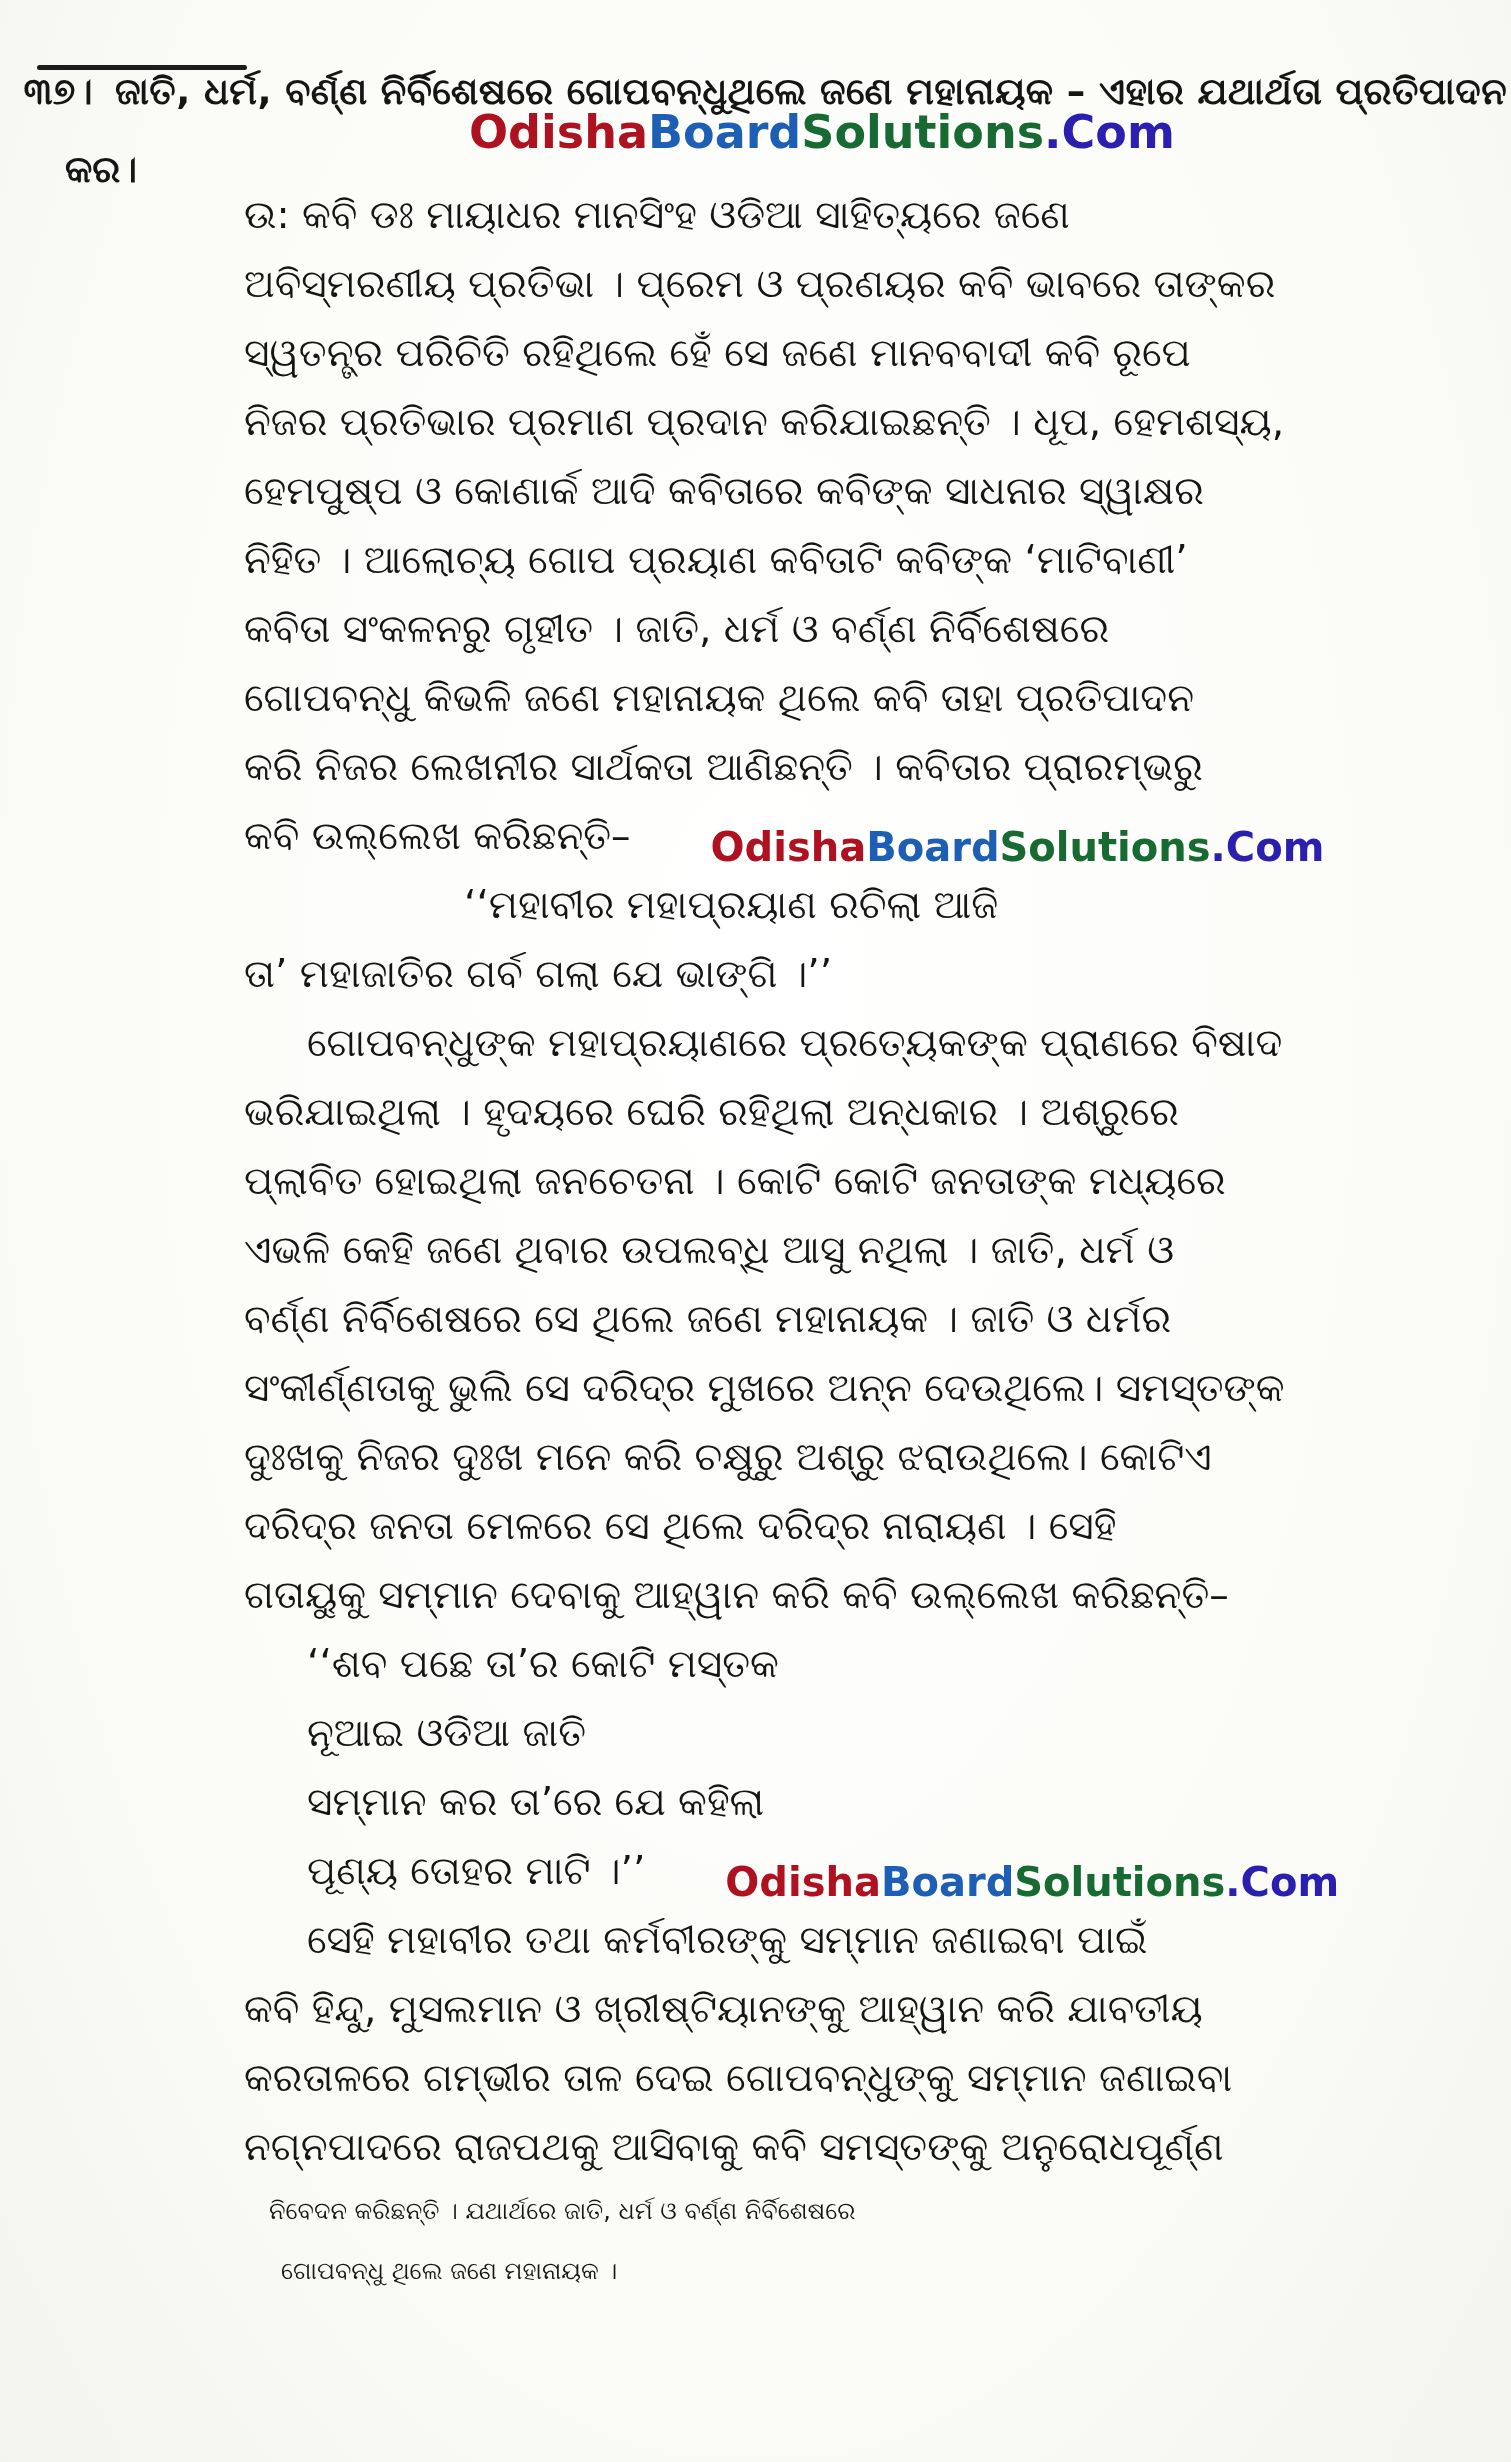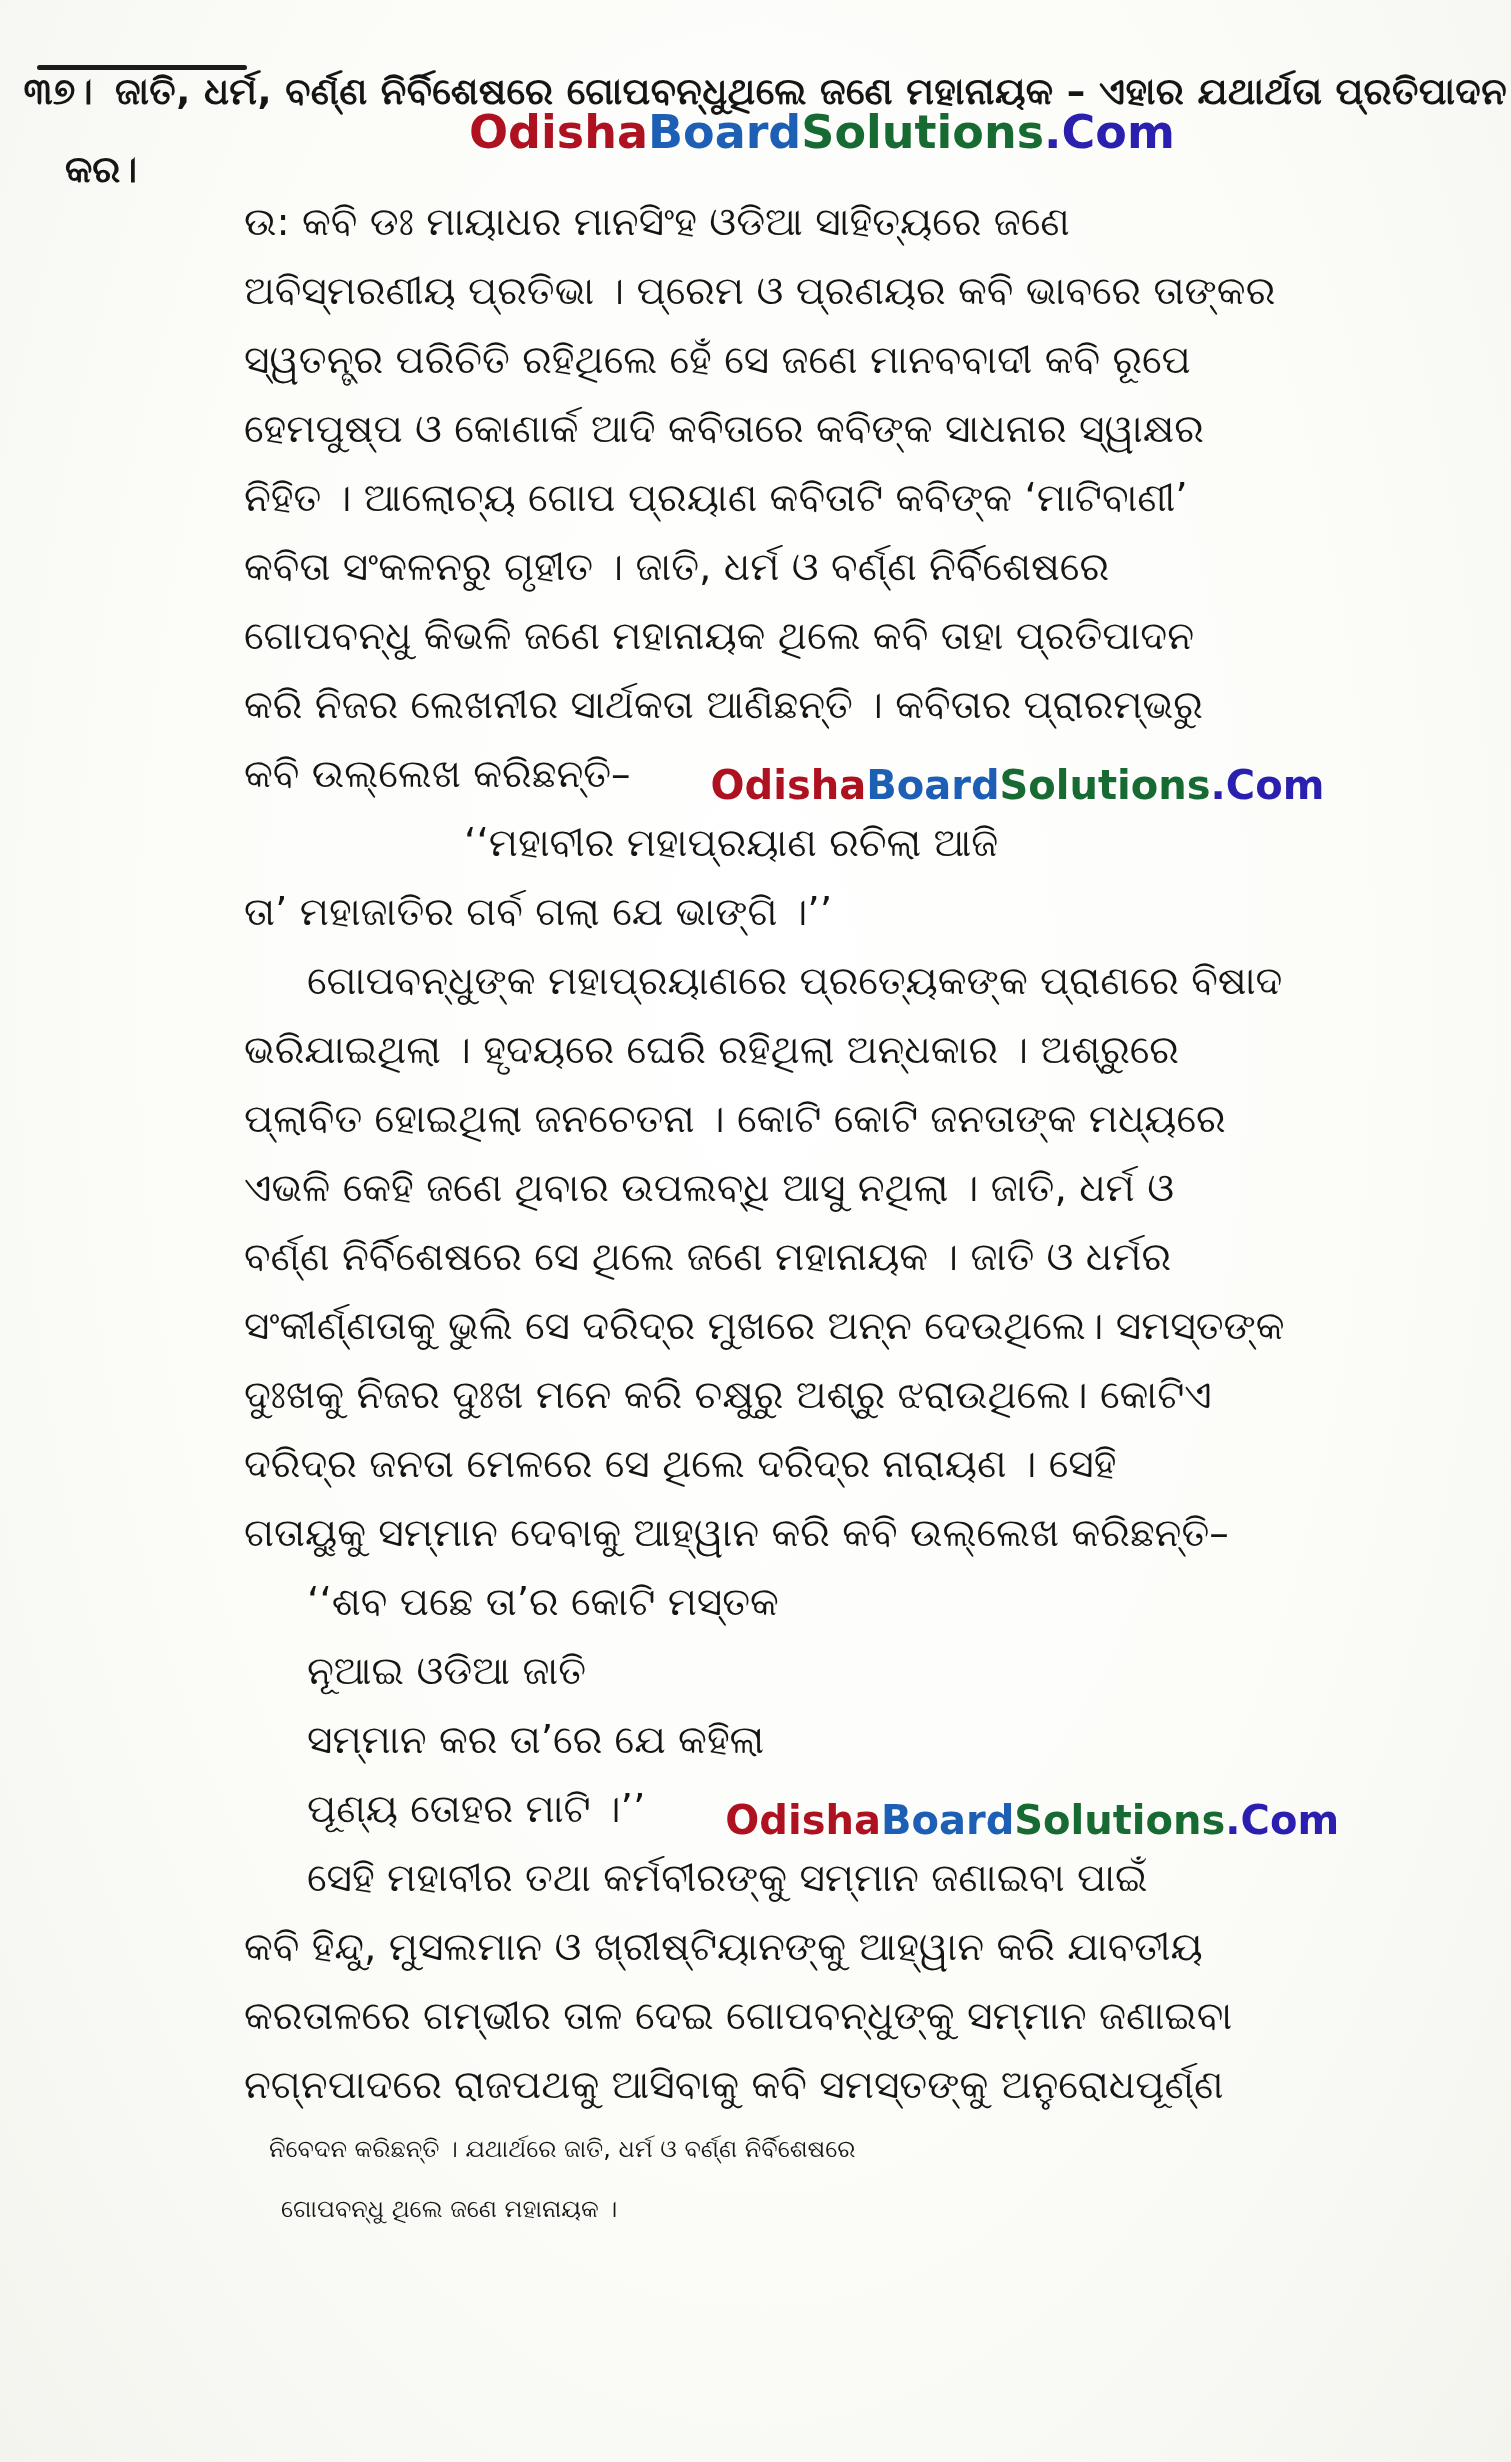--- a/index.html
+++ b/index.html
@@ -31,21 +31,21 @@
   
   .wm { font-weight:bold; white-space:nowrap; }
   .wm .wm-odisha    { color:#ae1220; }
   .wm .wm-board     { color:#1d5fb4; }
   .wm .wm-solutions { color:#176a31; }
   .wm .wm-com       { color:#2a1fae; }
   .watermark-top {
     position:absolute; left:469px; top:105px; font-size:46px;
   }
   
-  .body { position:absolute; left:0; top:187px; width:1512px; }
+  .body { position:absolute; left:0; top:180px; width:1512px; }
   .block > div, .line {
     margin-left:244px;
     font-size:39px; line-height:69px; height:69px;
     white-space:nowrap;
   }
   .indent-first > div:first-child { margin-left:307px; }
   .verse1 > div:nth-child(1) { margin-left:464px; }
   .verse1 > div:nth-child(2) { }
   .verse2 > div { margin-left:307px; }
   .row { display:flex; align-items:flex-end; height:69px; }
@@ -74,20 +74,21 @@
   <div class="watermark-top wm">
     <span class="wm-odisha">Odisha</span><span class="wm-board">Board</span><span class="wm-solutions">Solutions</span><span class="wm-com">.Com</span>
   </div>
 
   <div class="body">
 
     <div class="block">
         <div>ଉ: କବି ଡଃ ମାୟାଧର ମାନସିଂହ ଓଡିଆ ସାହିତ୍ୟରେ ଜଣେ</div>
         <div>ଅବିସ୍ମରଣୀୟ ପ୍ରତିଭା । ପ୍ରେମ ଓ ପ୍ରଣୟର କବି ଭାବରେ ତାଙ୍କର</div>
         <div>ସ୍ୱତନ୍ତ୍ର ପରିଚିତି ରହିଥିଲେ ହେଁ ସେ ଜଣେ ମାନବବାଦୀ କବି ରୂପେ</div>
+        <div>ନିଜର ପ୍ରତିଭାର ପ୍ରମାଣ ପ୍ରଦାନ କରିଯାଇଛନ୍ତି । ଧୂପ, ହେମଶସ୍ୟ,</div>
         <div>ହେମପୁଷ୍ପ ଓ କୋଣାର୍କ ଆଦି କବିତାରେ କବିଙ୍କ ସାଧନାର ସ୍ୱାକ୍ଷର</div>
         <div>ନିହିତ । ଆଲୋଚ୍ୟ ଗୋପ ପ୍ରୟାଣ କବିତାଟି କବିଙ୍କ ‘ମାଟିବାଣୀ’</div>
         <div>କବିତା ସଂକଳନରୁ ଗୃହୀତ । ଜାତି, ଧର୍ମ ଓ ବର୍ଣ୍ଣ ନିର୍ବିଶେଷରେ</div>
         <div>ଗୋପବନ୍ଧୁ କିଭଳି ଜଣେ ମହାନାୟକ ଥିଲେ କବି ତାହା ପ୍ରତିପାଦନ</div>
         <div>କରି ନିଜର ଲେଖନୀର ସାର୍ଥକତା ଆଣିଛନ୍ତି । କବିତାର ପ୍ରାରମ୍ଭରୁ</div>
       </div>
 
     <div class="row">
       <span class="line">କବି ଉଲ୍ଲେଖ କରିଛନ୍ତି–</span>
       <span class="wm-inline wm">

